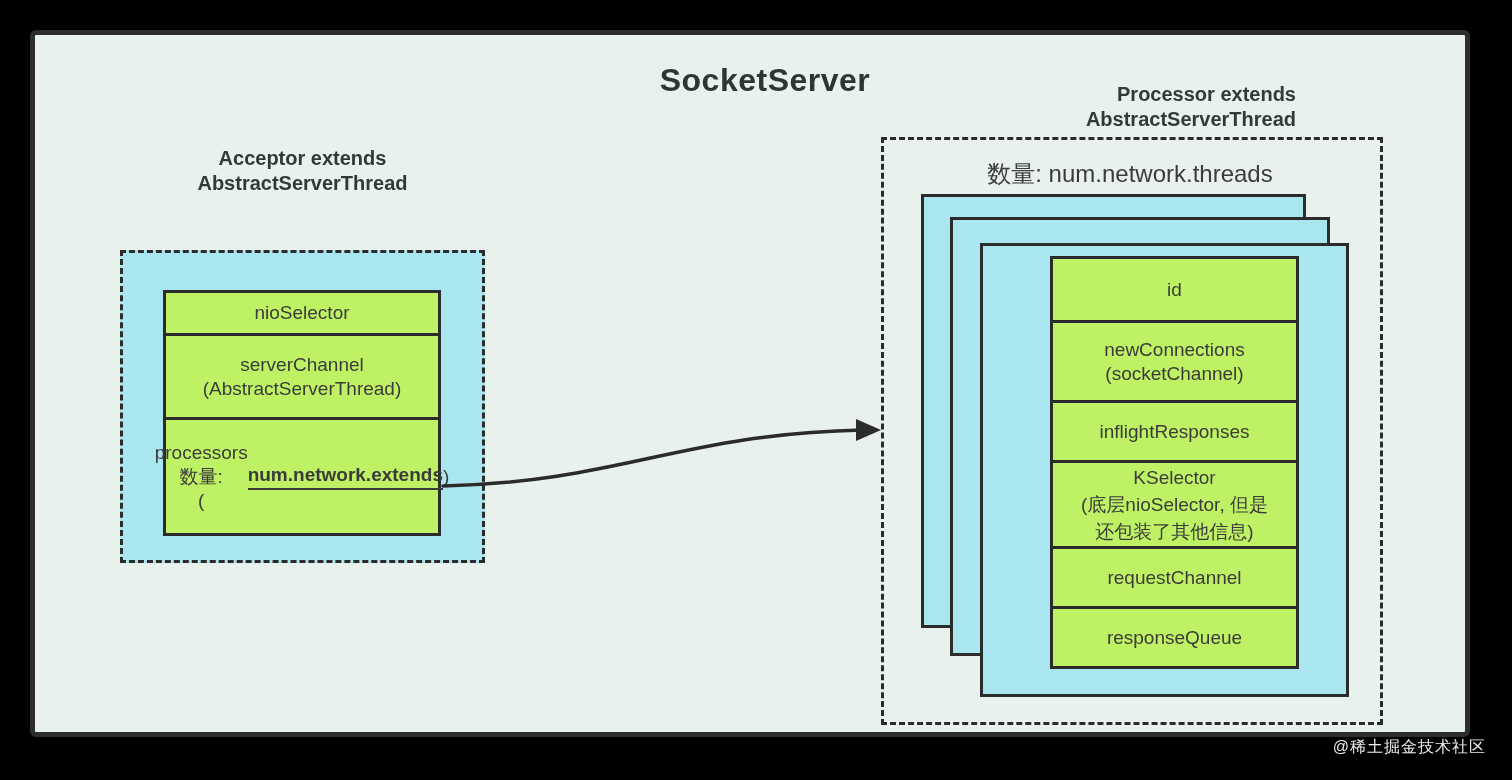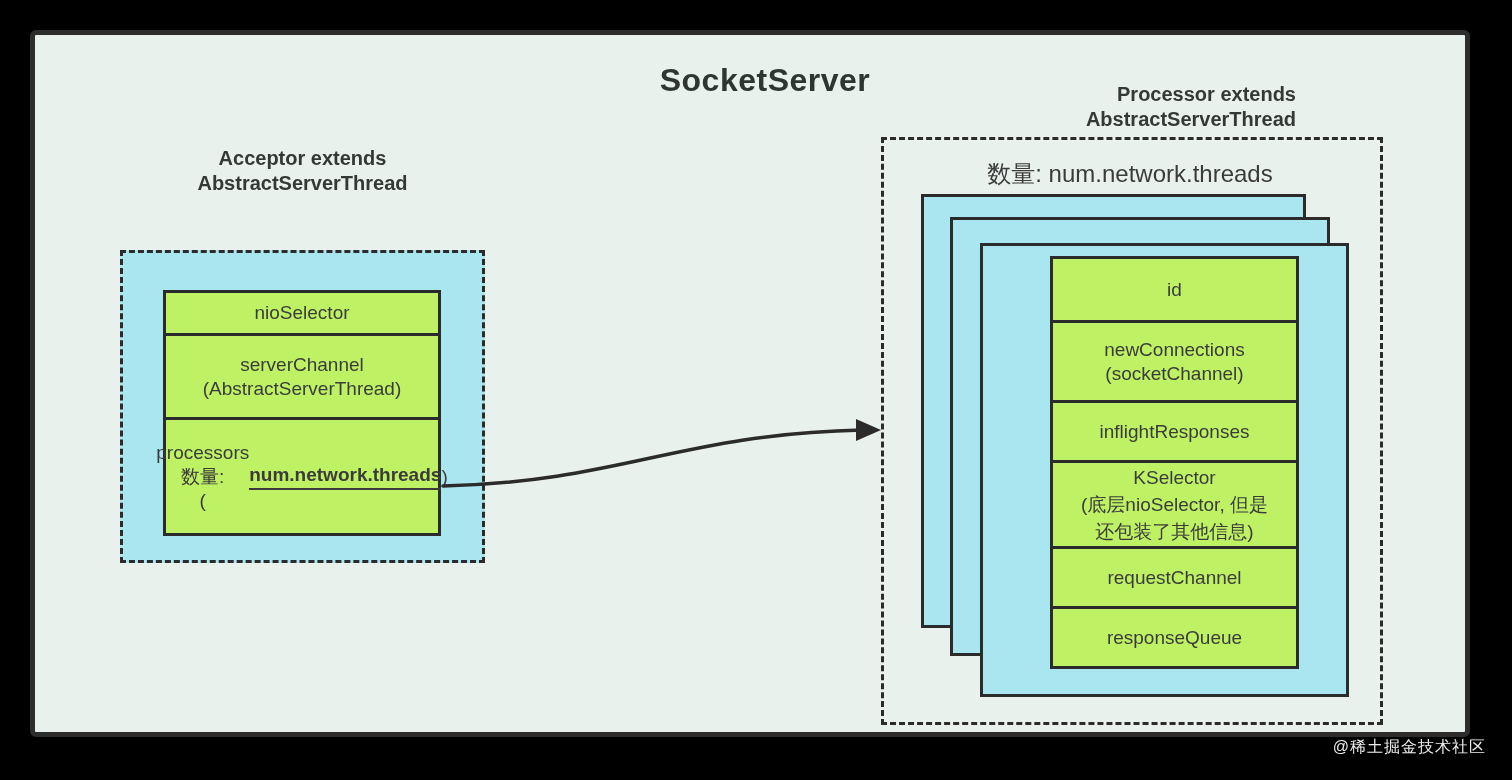--- a/index.html
+++ b/index.html
@@ -142,21 +142,21 @@
 AbstractServerThread</div>
 
   <div class="dashed-box acceptor-container"></div>
 
   <div class="record-box acceptor-record">
     <div class="record-row row-1">nioSelector</div>
     <div class="record-row row-2">serverChannel
 (AbstractServerThread)</div>
     <div class="record-row row-3"><span>processors
 数量:
-(</span><span class="underlined">num.network.threads</span><span>)</span></div>
+(</span><span class="underlined">num.network.extends</span><span>)</span></div>
   </div>
 
   <svg class="arrow-layer" width="1512" height="780" viewBox="0 0 1512 780">
     <path d="M 443 486 C 620 482, 680 434, 862 430" fill="none" stroke="#2b2b2b" stroke-width="3.5" stroke-linecap="round"></path>
     <polygon points="881,430 856,419 856,441" fill="#2b2b2b"></polygon>
   </svg>
 
   <div class="group-heading processor-heading">Processor extends
 AbstractServerThread</div>
 

